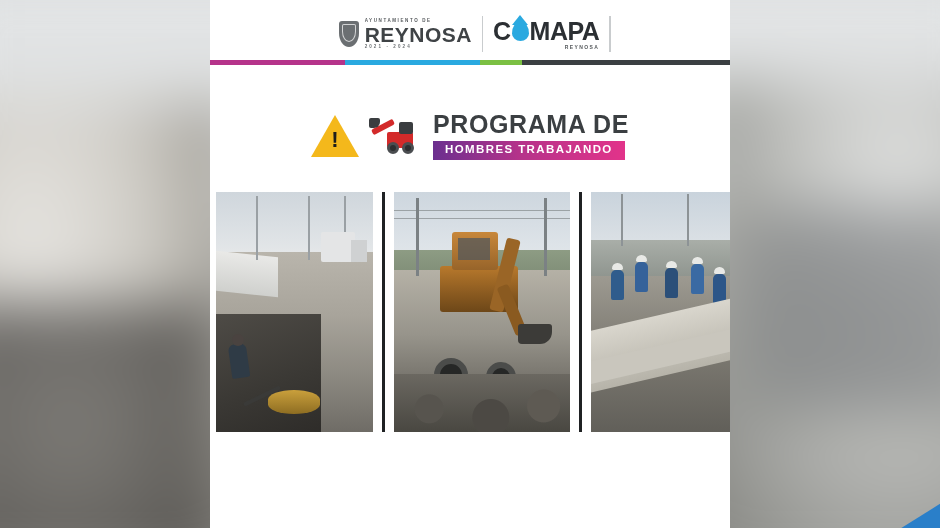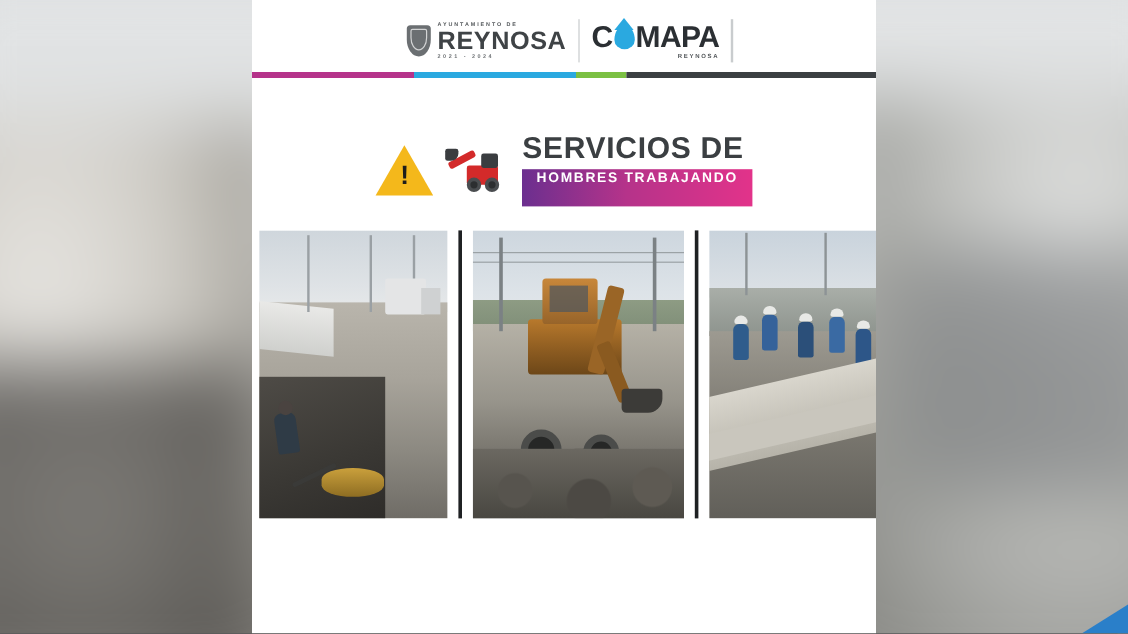--- a/index.html
+++ b/index.html
@@ -281,21 +281,21 @@
   .title-text { line-height: 1; }
   .title-main {
     font-size: 25px;
     font-weight: bold;
     color: #3b3f42;
     letter-spacing: .6px;
   }
   .title-badge {
     margin-top: 4px;
     display: inline-block;
-    padding: 3px 12px 16px 12px;
+    padding: 3px 12px 4px 12px;
     background: linear-gradient(90deg, #6b2f8f 0%, #b5338a 45%, #e2338a 100%);
     color: #fff;
     font-size: 11.5px;
     font-weight: bold;
     letter-spacing: 1.4px;
   }
 
   
   .photos {
     position: absolute;
@@ -569,21 +569,21 @@
       <div class="warn-sign"></div>
       <div class="digger">
         <div class="dig-arm"></div>
         <div class="dig-bucket"></div>
         <div class="dig-body"></div>
         <div class="dig-cab"></div>
         <div class="dig-wheel w1"></div>
         <div class="dig-wheel w2"></div>
       </div>
       <div class="title-text">
-        <div class="title-main">SERVICIOS DE</div>
+        <div class="title-main">PROGRAMA DE</div>
         <div class="title-badge">HOMBRES TRABAJANDO</div>
       </div>
     </div>
 
     <div class="photos">
 
       <div class="photo p1">
         <div class="sky"></div>
         <div class="road"></div>
         <div class="wall"></div>

